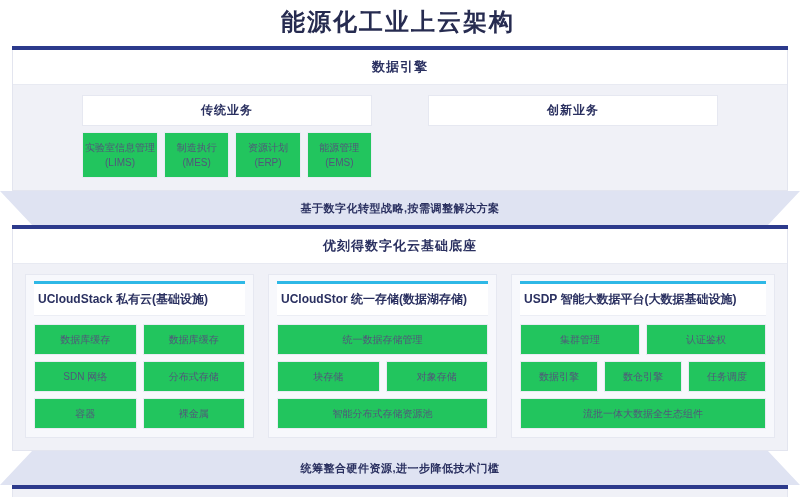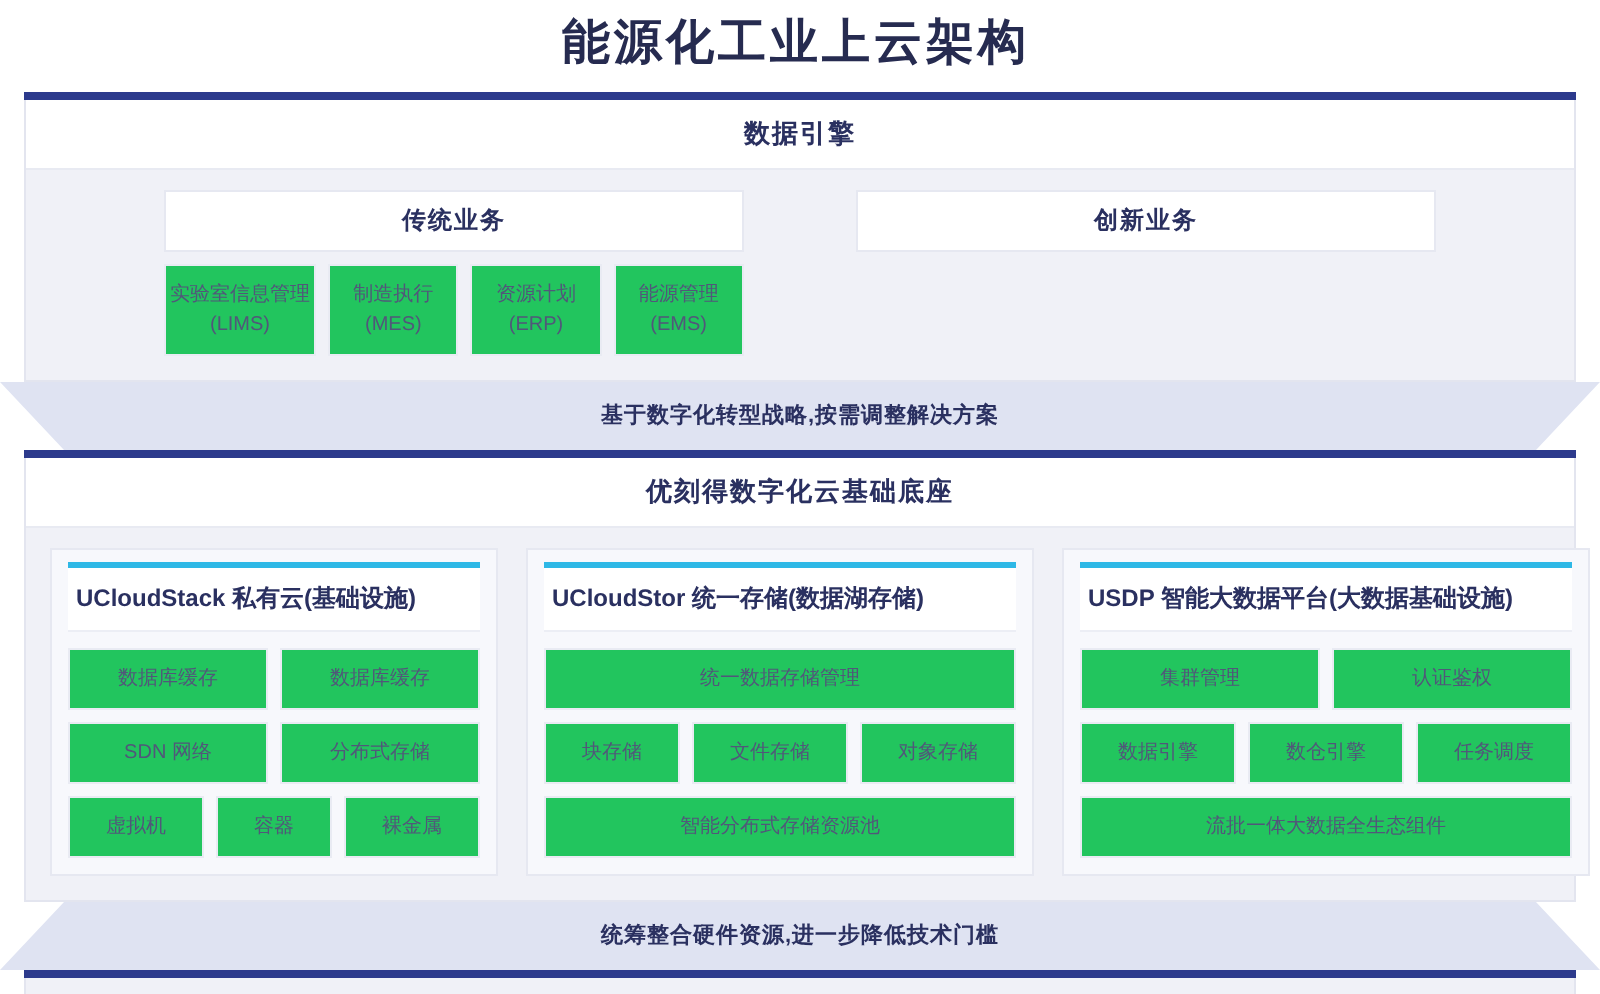--- a/index.html
+++ b/index.html
@@ -231,37 +231,35 @@
             <div class="col-body">
               <div class="tile-row">
                 <div class="tile">数据库缓存</div>
                 <div class="tile">数据库缓存</div>
               </div>
               <div class="tile-row">
                 <div class="tile">SDN 网络</div>
                 <div class="tile">分布式存储</div>
               </div>
               <div class="tile-row">
-                <div class="tile">虚拟机</div>
                 <div class="tile">容器</div>
                 <div class="tile">裸金属</div>
               </div>
             </div>
           </div>
 
           <div class="col">
             <div class="col-topbar"></div>
             <div class="col-head">UCloudStor 统一存储(数据湖存储)</div>
             <div class="col-body">
               <div class="tile-row">
                 <div class="tile">统一数据存储管理</div>
               </div>
               <div class="tile-row">
                 <div class="tile">块存储</div>
-                <div class="tile">文件存储</div>
                 <div class="tile">对象存储</div>
               </div>
               <div class="tile-row">
                 <div class="tile">智能分布式存储资源池</div>
               </div>
             </div>
           </div>
 
           <div class="col">
             <div class="col-topbar"></div>

